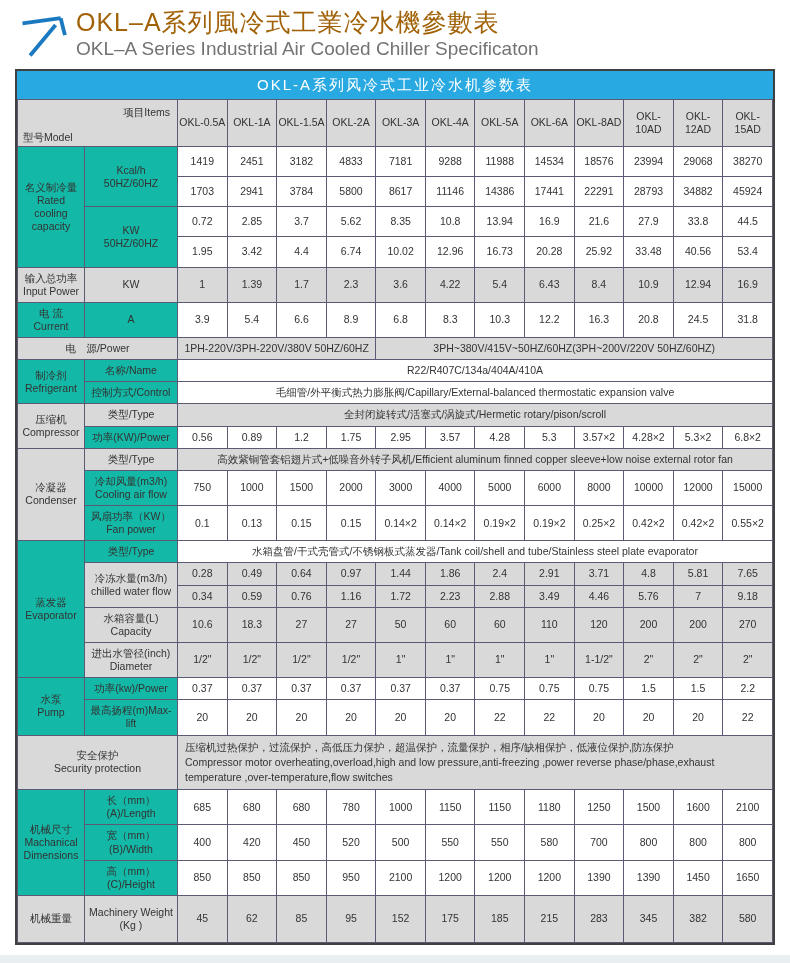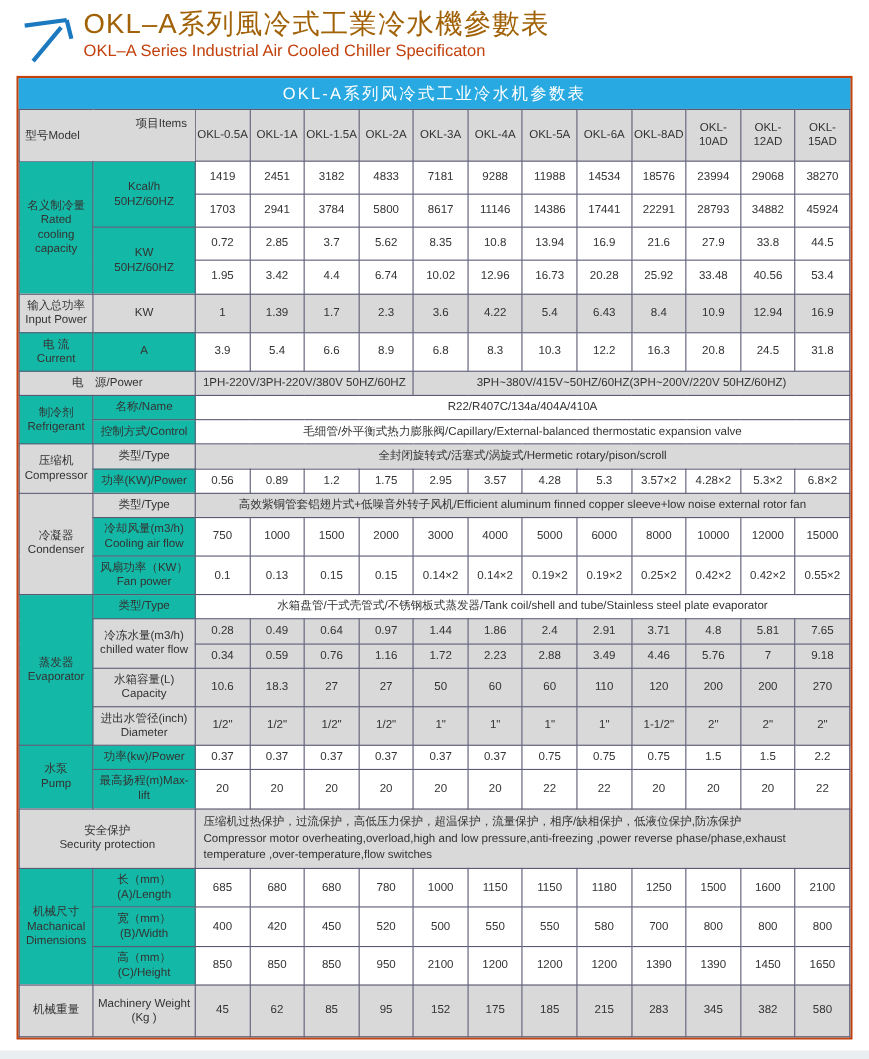--- a/index.html
+++ b/index.html
@@ -3,39 +3,39 @@
 <meta charset="utf-8">
 <style>
   html,body{margin:0;padding:0;background:#ffffff;}
   body{width:790px;height:963px;position:relative;font-family:"Liberation Sans","DejaVu Sans",sans-serif;color:#333;overflow:hidden;}
 
   
   .page-header{display:flex;align-items:flex-start;padding:8px 0 0 14px;}
   .logo{width:56px;height:52px;flex:0 0 auto;margin-top:2px;}
   .titles{margin-left:6px;}
   .title-zh{font-size:25px;font-weight:500;color:#a16207;letter-spacing:1px;line-height:1.15;}
-  .title-en{font-size:15px;color:#c2410c;margin-top:1px;}
+  .title-en{font-size:19px;color:#737373;margin-top:1px;}
 
   
-  .spec-wrap{margin:7px 15px 0 15px;border:2px solid #c2410c;}
+  .spec-wrap{margin:7px 15px 0 15px;border:2px solid #404040;}
   .banner{background:#29a9e1;color:#ffffff;text-align:center;font-size:15px;letter-spacing:2px;padding:5px 0 4px 0;}
   table{width:100%;border-collapse:collapse;table-layout:fixed;font-size:10.5px;color:#333;}
   td{border:1px solid #5a5a74;text-align:center;vertical-align:middle;padding:4px 1px;line-height:1.25;background:#ffffff;word-wrap:break-word;}
   td.label{background:#14b8a6;}
   tr.grey td{background:#d9d9d9;}
   td.ml{white-space:pre-line;}
   tr.r-kcal td{padding:8px 1px;}
   tr.r-head td{padding:8px 0;background:#d9d9d9;}
   tr.r-weight td{padding:10px 1px;}
   td.sec{text-align:left;padding:4px 7px;line-height:1.45;}
   
   td.corner{position:relative;height:30px;padding:0;
     background-color:#d9d9d9;
     background-image:linear-gradient(to bottom right,transparent calc(50% - 0.8px),#8d8d9d calc(50% - 0.8px),#8d8d9d calc(50% + 0.8px),transparent calc(50% + 0.8px));}
-  .c-model{position:absolute;left:5px;bottom:16px;font-size:10.5px;text-align:right;}
+  .c-model{position:absolute;left:5px;bottom:2px;font-size:10.5px;text-align:right;}
   .c-items{position:absolute;right:7px;top:6px;font-size:10.5px;}
 
   
   .notes{margin:13px 12px 0 19px;font-size:10.5px;color:#3c3c3c;line-height:1.46;}
   .note-line{white-space:pre-wrap;}
   .ind0{margin-left:0;}
 
   .bottom-strip{position:absolute;left:0;right:0;bottom:0;height:8px;background:#e9eef1;}
 </style>
 </head>

